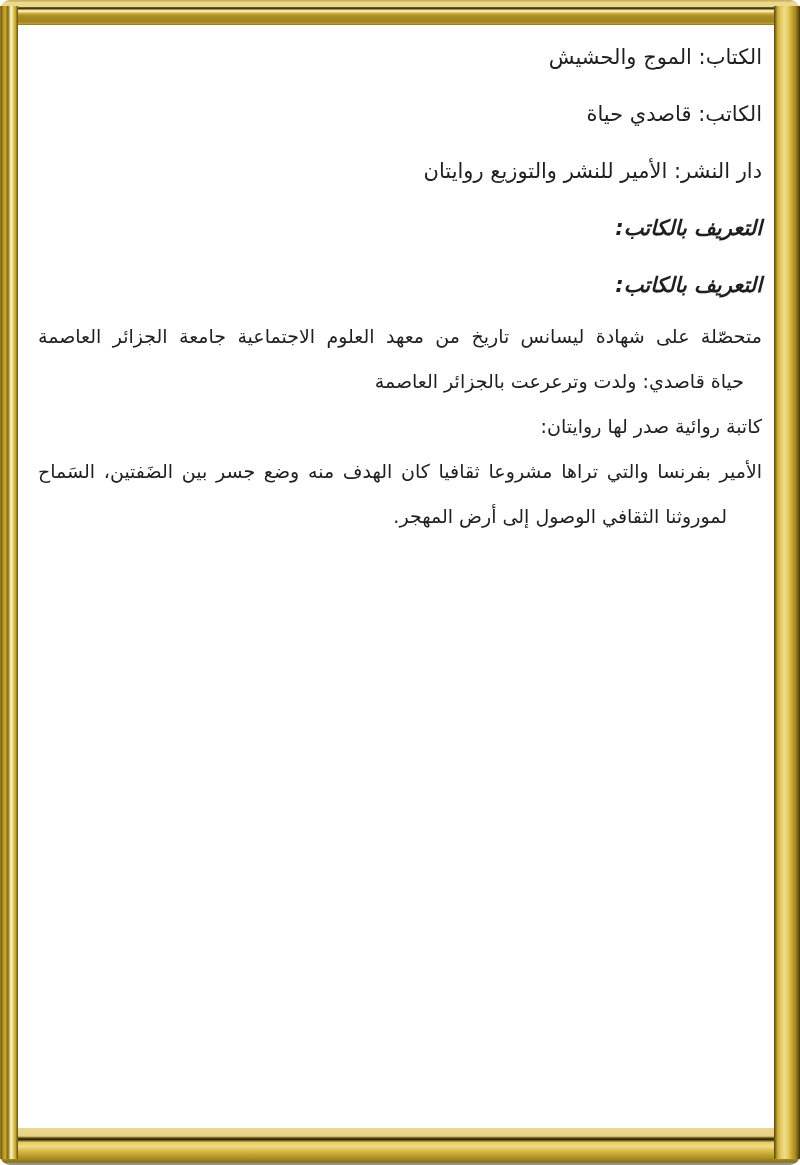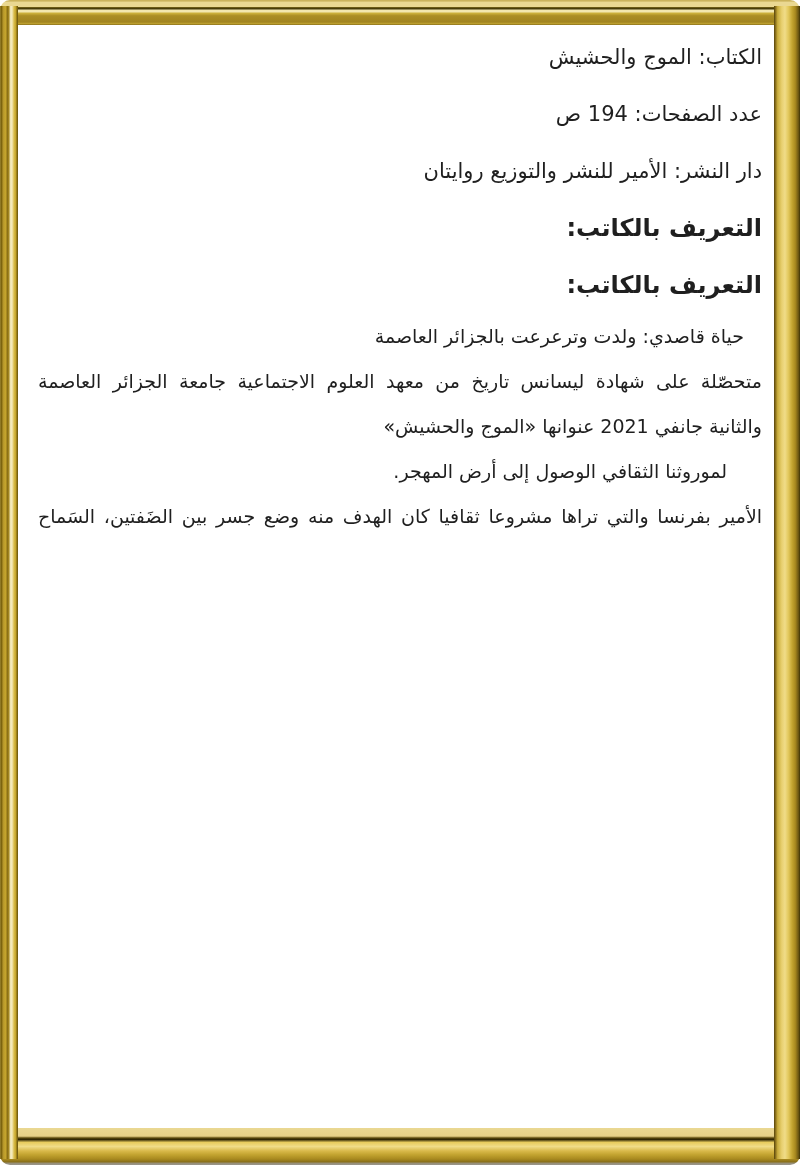--- a/index.html
+++ b/index.html
@@ -68,24 +68,25 @@
     padding: 4px 12px 0 20px;
     box-sizing: border-box;
     overflow: hidden;
   }
   .info-line {
     font-size: 21px;
     line-height: 57px;
     white-space: nowrap;
   }
   .section-heading {
-    font-size: 24px;
+    font-size: 21px;
     font-weight: 700;
     line-height: 57px;
     white-space: nowrap;
+    font-style: italic;
   }
   .bio-line {
     font-size: 19px;
     line-height: 45px;
   }
   .bio-line.indent-first { padding-right: 18px; }
   .bio-line.stretch {
     text-align: justify;
     text-align-last: justify;
   }
@@ -97,26 +98,26 @@
 <div class="page">
 
   <div class="frame-top"></div>
   <div class="frame-bottom"></div>
   <div class="frame-left"></div>
   <div class="frame-right"></div>
 
   <div class="content">
 
     <div class="info-line">الكتاب: الموج والحشيش</div>
-    <div class="info-line">عدد الصفحات: 194 ص</div>
+    <div class="info-line">الكاتب: قاصدي حياة</div>
     <div class="info-line">دار النشر: الأمير للنشر والتوزيع روايتان</div>
 
     <div class="section-heading">التعريف بالكاتب:</div>
     <div class="section-heading">التعريف بالكاتب:</div>
 
+    <div class="bio-line stretch">متحصّلة على شهادة ليسانس تاريخ من معهد العلوم الاجتماعية جامعة الجزائر العاصمة</div>
     <div class="bio-line indent-first">حياة قاصدي: ولدت وترعرعت بالجزائر العاصمة</div>
-    <div class="bio-line stretch">متحصّلة على شهادة ليسانس تاريخ من معهد العلوم الاجتماعية جامعة الجزائر العاصمة</div>
-    <div class="bio-line">والثانية جانفي 2021 عنوانها «الموج والحشيش»</div>
+    <div class="bio-line">كاتبة روائية صدر لها روايتان:</div>
+    <div class="bio-line stretch">الأمير بفرنسا والتي تراها مشروعا ثقافيا كان الهدف منه وضع جسر بين الضَفتين، السَماح</div>
     <div class="bio-line indent-last">لموروثنا الثقافي الوصول إلى أرض المهجر.</div>
-    <div class="bio-line stretch">الأمير بفرنسا والتي تراها مشروعا ثقافيا كان الهدف منه وضع جسر بين الضَفتين، السَماح</div>
 
   </div>
 </div>
 
 </body></html>

